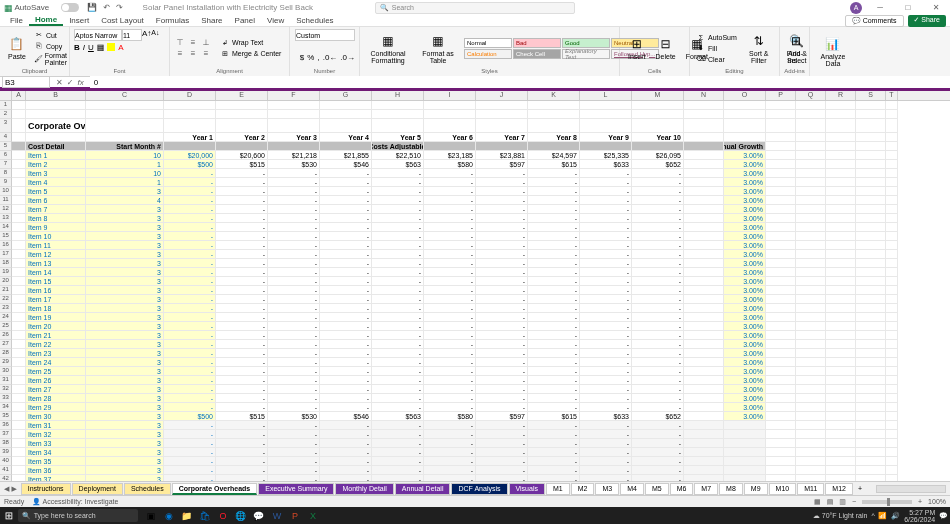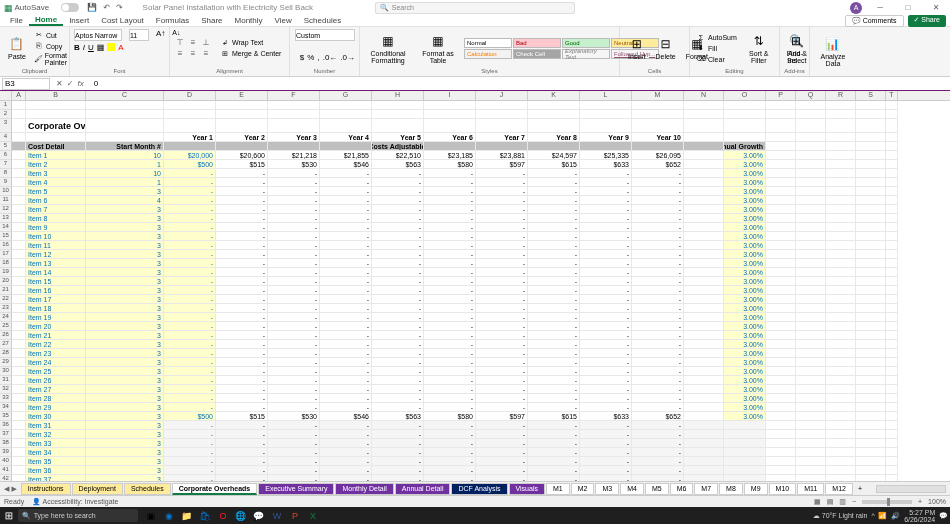--- a/index.html
+++ b/index.html
@@ -36,21 +36,21 @@
 .rb-small { display: flex; align-items: center; gap: 2px; padding: 0 2px; cursor: pointer; font-size: 7px; }
 .rb-small .ico { width: 10px; height: 10px; display: flex; align-items: center; justify-content: center; }
 .font-select { width: 48px; height: 12px; font-size: 7px; border: 1px solid #ccc; }
 .size-select { width: 20px; height: 12px; font-size: 7px; border: 1px solid #ccc; }
 .align-grid { display: grid; grid-template-columns: repeat(3, 12px); gap: 1px; }
 .align-cell { width: 12px; height: 10px; border: 1px solid transparent; display: flex; align-items: center; justify-content: center; font-size: 8px; color: #555; cursor: pointer; }
 .num-select { width: 60px; height: 12px; font-size: 7px; border: 1px solid #ccc; }
 .style-cell { width: 48px; height: 10px; font-size: 6px; display: flex; align-items: center; padding: 0 2px; border: 1px solid #bbb; cursor: pointer; }
 
 
-.formula-row { height: 14px; display: flex; align-items: center; border-bottom: 1px solid #701a75; font-size: 8px; }
+.formula-row { height: 14px; display: flex; align-items: center; border-bottom: 4px solid #701a75; font-size: 8px; }
 .name-box { width: 48px; height: 12px; border: 1px solid #ccc; margin-left: 2px; padding: 0 2px; display: flex; align-items: center; }
 .fx-btns { display: flex; gap: 4px; padding: 0 6px; color: #666; }
 .fx-input { flex: 1; height: 12px; border: none; padding: 0 4px; font-size: 8px; }
 
 
 .grid-area { position: relative; height: 390px; overflow: hidden; background: #fff; }
 .col-headers { display: flex; height: 10px; background: #f0f0f0; border-bottom: 1px solid #ccc; position: sticky; top: 0; }
 .corner { width: 12px; border-right: 1px solid #ccc; background: #f0f0f0; }
 .col-h { border-right: 1px solid #ccc; text-align: center; font-size: 7px; color: #555; cursor: pointer; }
 .rows { overflow-y: auto; height: 380px; }
@@ -127,21 +127,21 @@
   </div>
 </div>
 
 <div class="ribbon-tabs">
   <span class="tab">File</span>
   <span class="tab active">Home</span>
   <span class="tab">Insert</span>
   <span class="tab">Cost Layout</span>
   <span class="tab">Formulas</span>
   <span class="tab">Share</span>
-  <span class="tab">Monthly</span>
+  <span class="tab">Panel</span>
   <span class="tab">View</span>
   <span class="tab">Schedules</span>
   <div class="right">
     <span class="comments">💬 <span>Comments</span></span>
     <span class="share">✓ <span>Share</span></span>
   </div>
 </div>
 
 <div class="ribbon">
   <div class="ribbon-group" style="width:70px;">
@@ -162,21 +162,21 @@
         <div class="rb-small">
             <span class="ico">🖌</span>
             <span>Format Painter</span>
           </div>
       </div>
     </div>
     <div class="label">Clipboard</div>
   </div>
   <div class="ribbon-group" style="width:100px;">
     <div class="content" style="flex-direction:column;align-items:flex-start;gap:2px;">
-      <div style="display:flex;gap:7px;">
+      <div style="display:flex;gap:0;">
         <input class="font-select" value="Aptos Narrow" style="">
         <input class="size-select" value="11" style="">
         <span style="font-size:8px;">A↑</span>
         <span style="font-size:7px;">A↓</span>
       </div>
       <div style="display:flex;gap:3px;font-size:8px;">
         <b>B</b>
         <i>I</i>
         <u>U</u>
         <span>▦</span>

